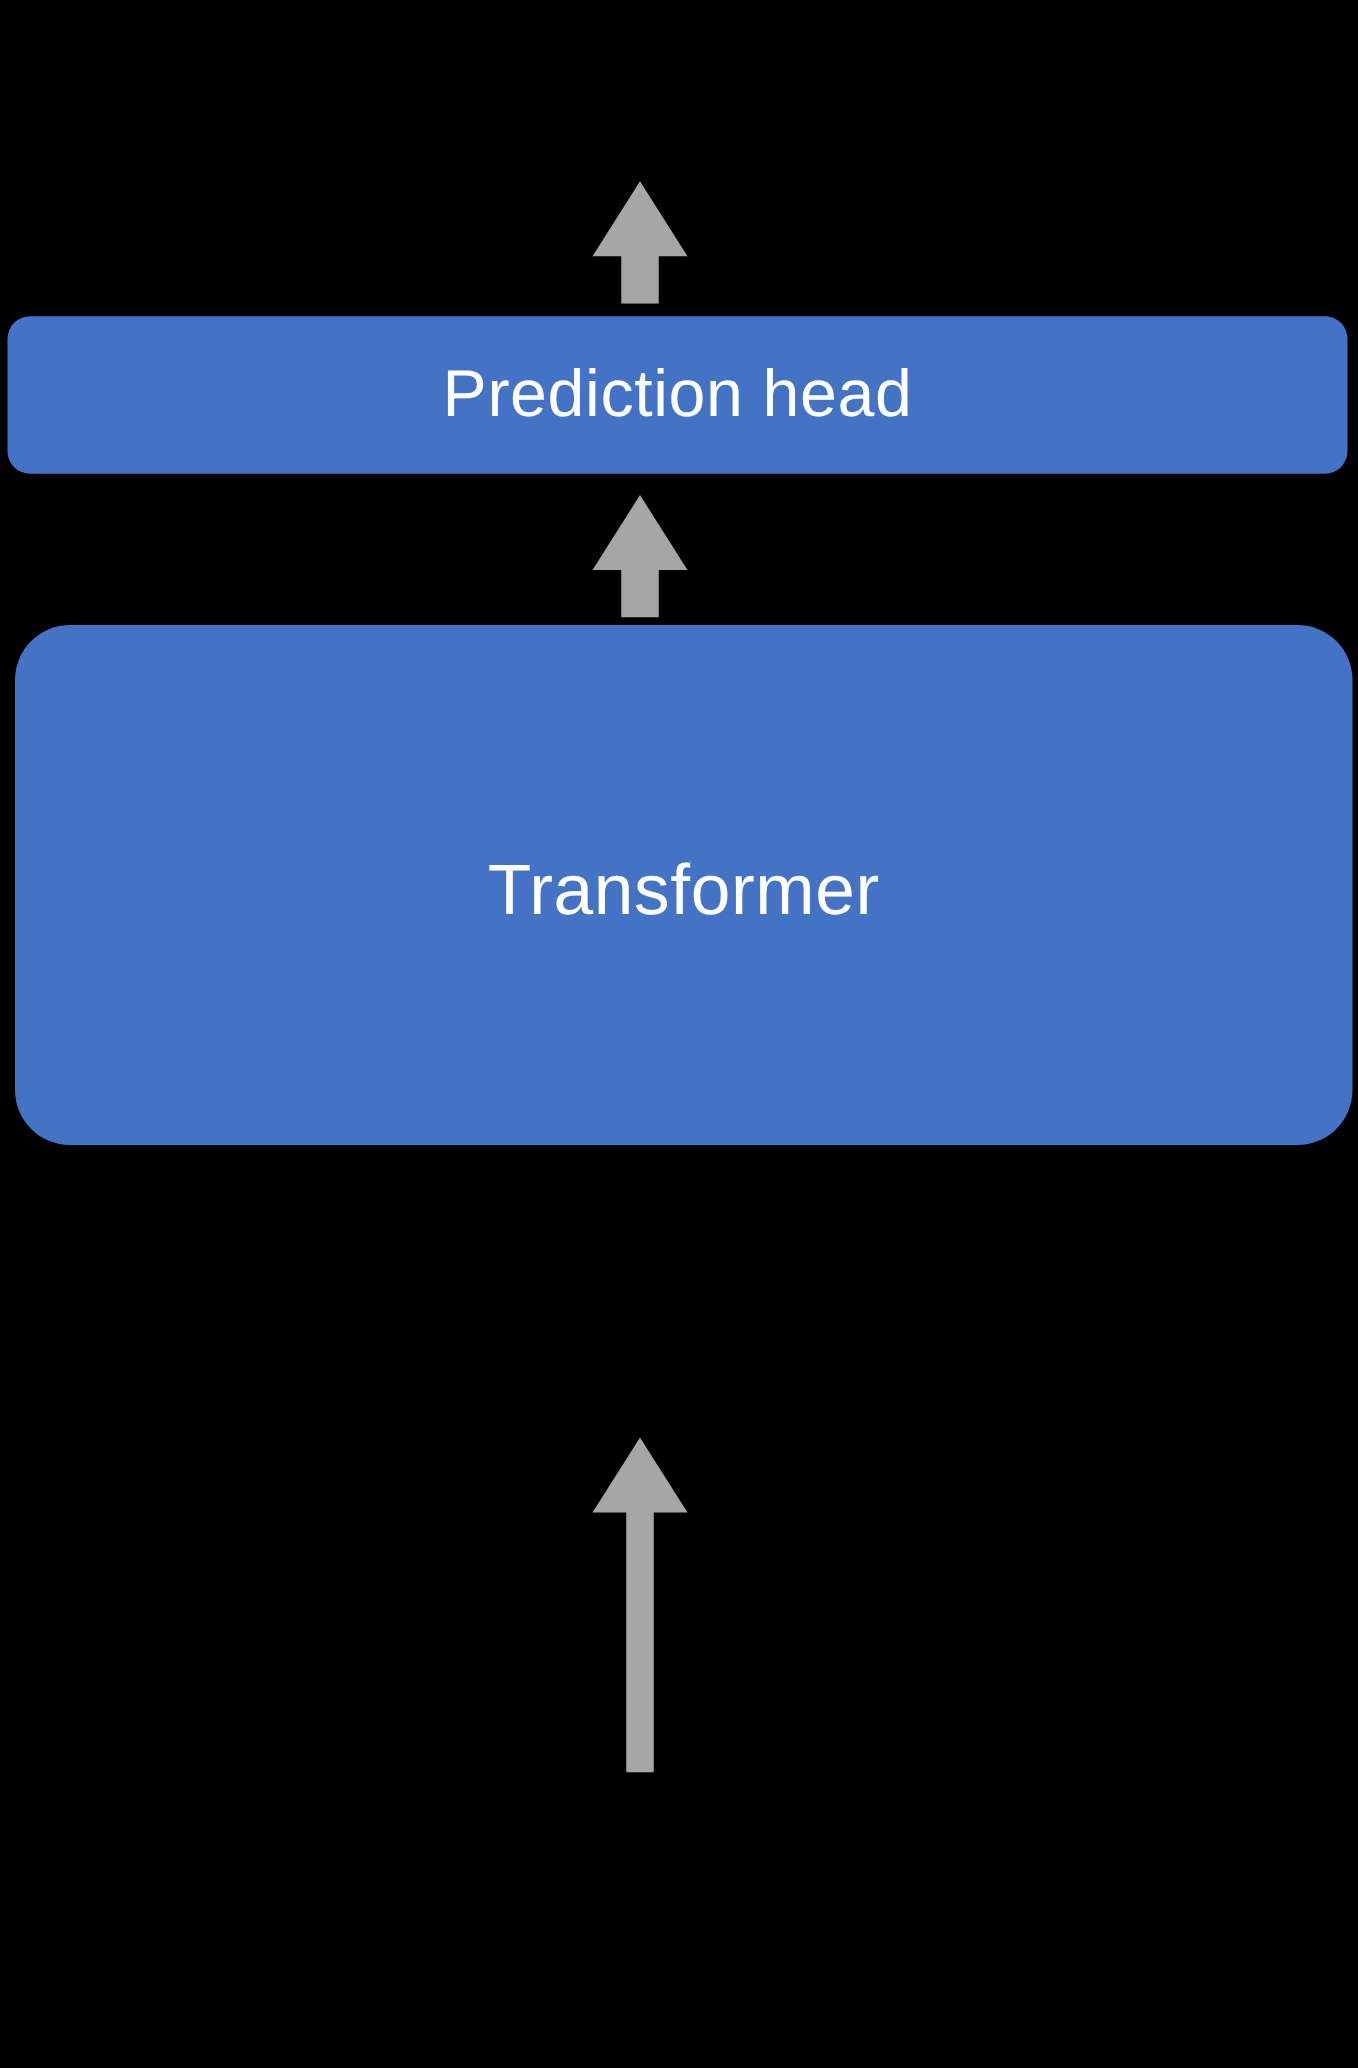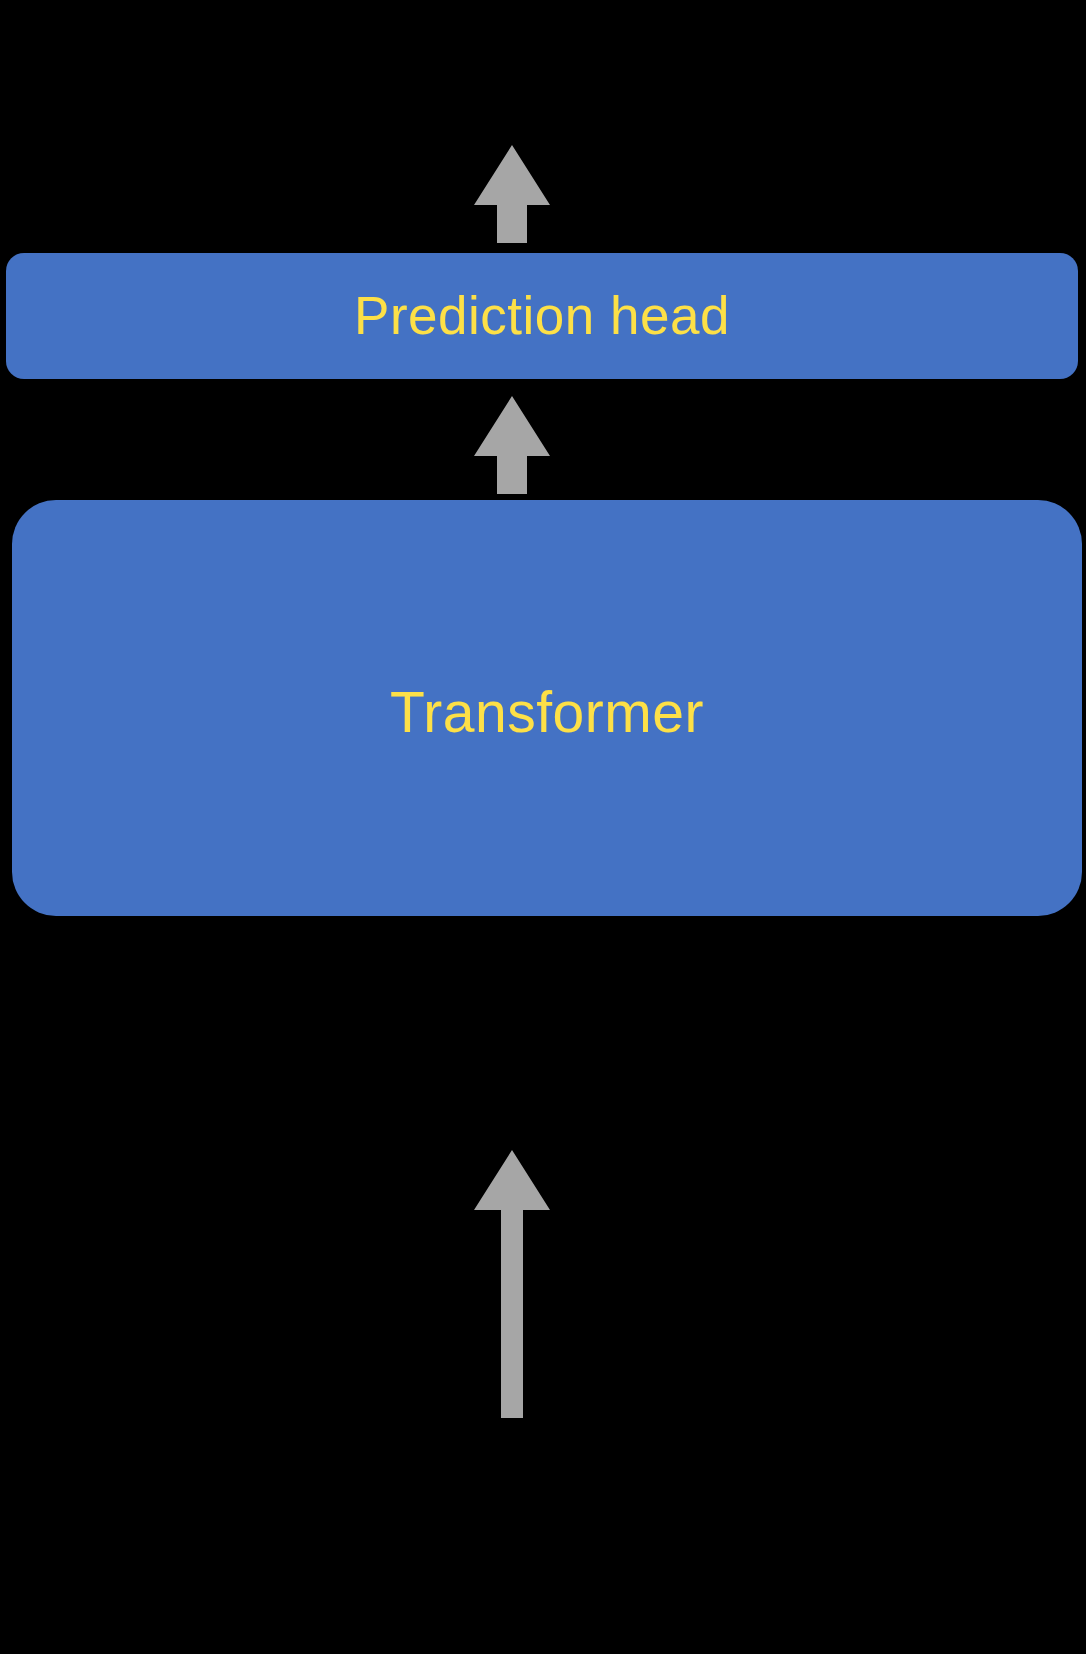--- a/index.html
+++ b/index.html
@@ -21,21 +21,21 @@
   .block {
     position: absolute;
     display: flex;
     align-items: center;
     justify-content: center;
     box-sizing: border-box;
     background: #4472C4;
     color: #FFFFFF;
   }
   .block-label {
-    color: #fde047;
+    color: #ffffff;
     font-family: "Liberation Sans", sans-serif;
     font-weight: 400;
     line-height: 1.05;
     white-space: nowrap;
     letter-spacing: 0.5px;
   }
   #prediction-head-block {
     left: 6px;
     top: 253px;
     width: 1072px;

